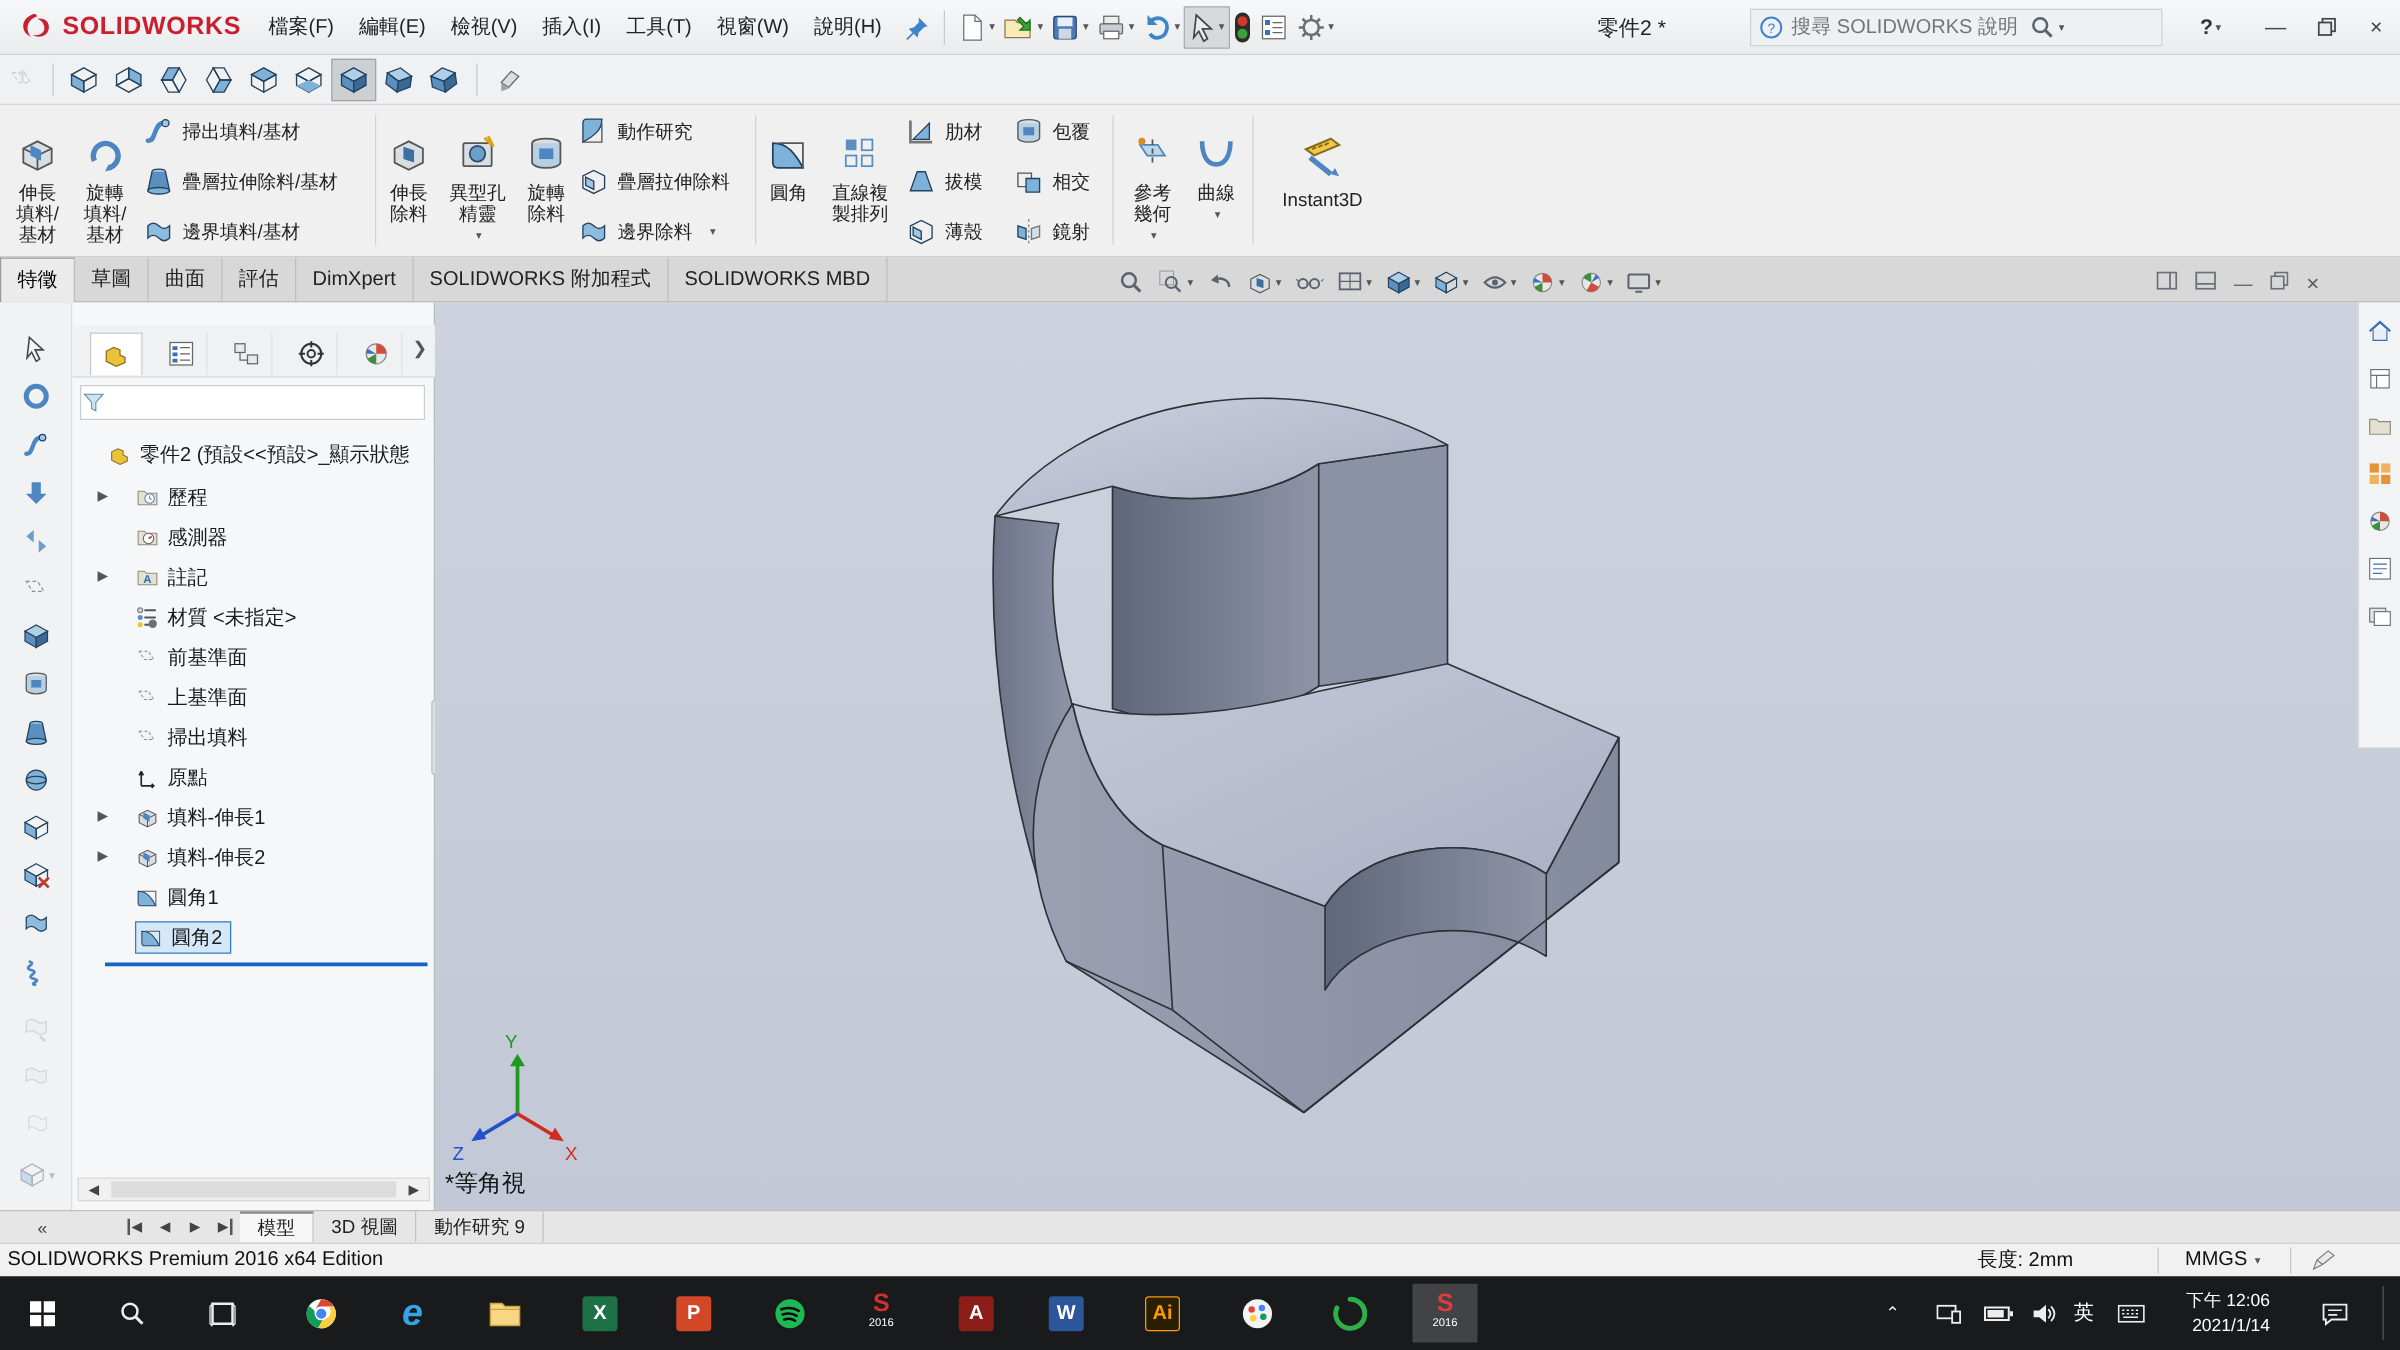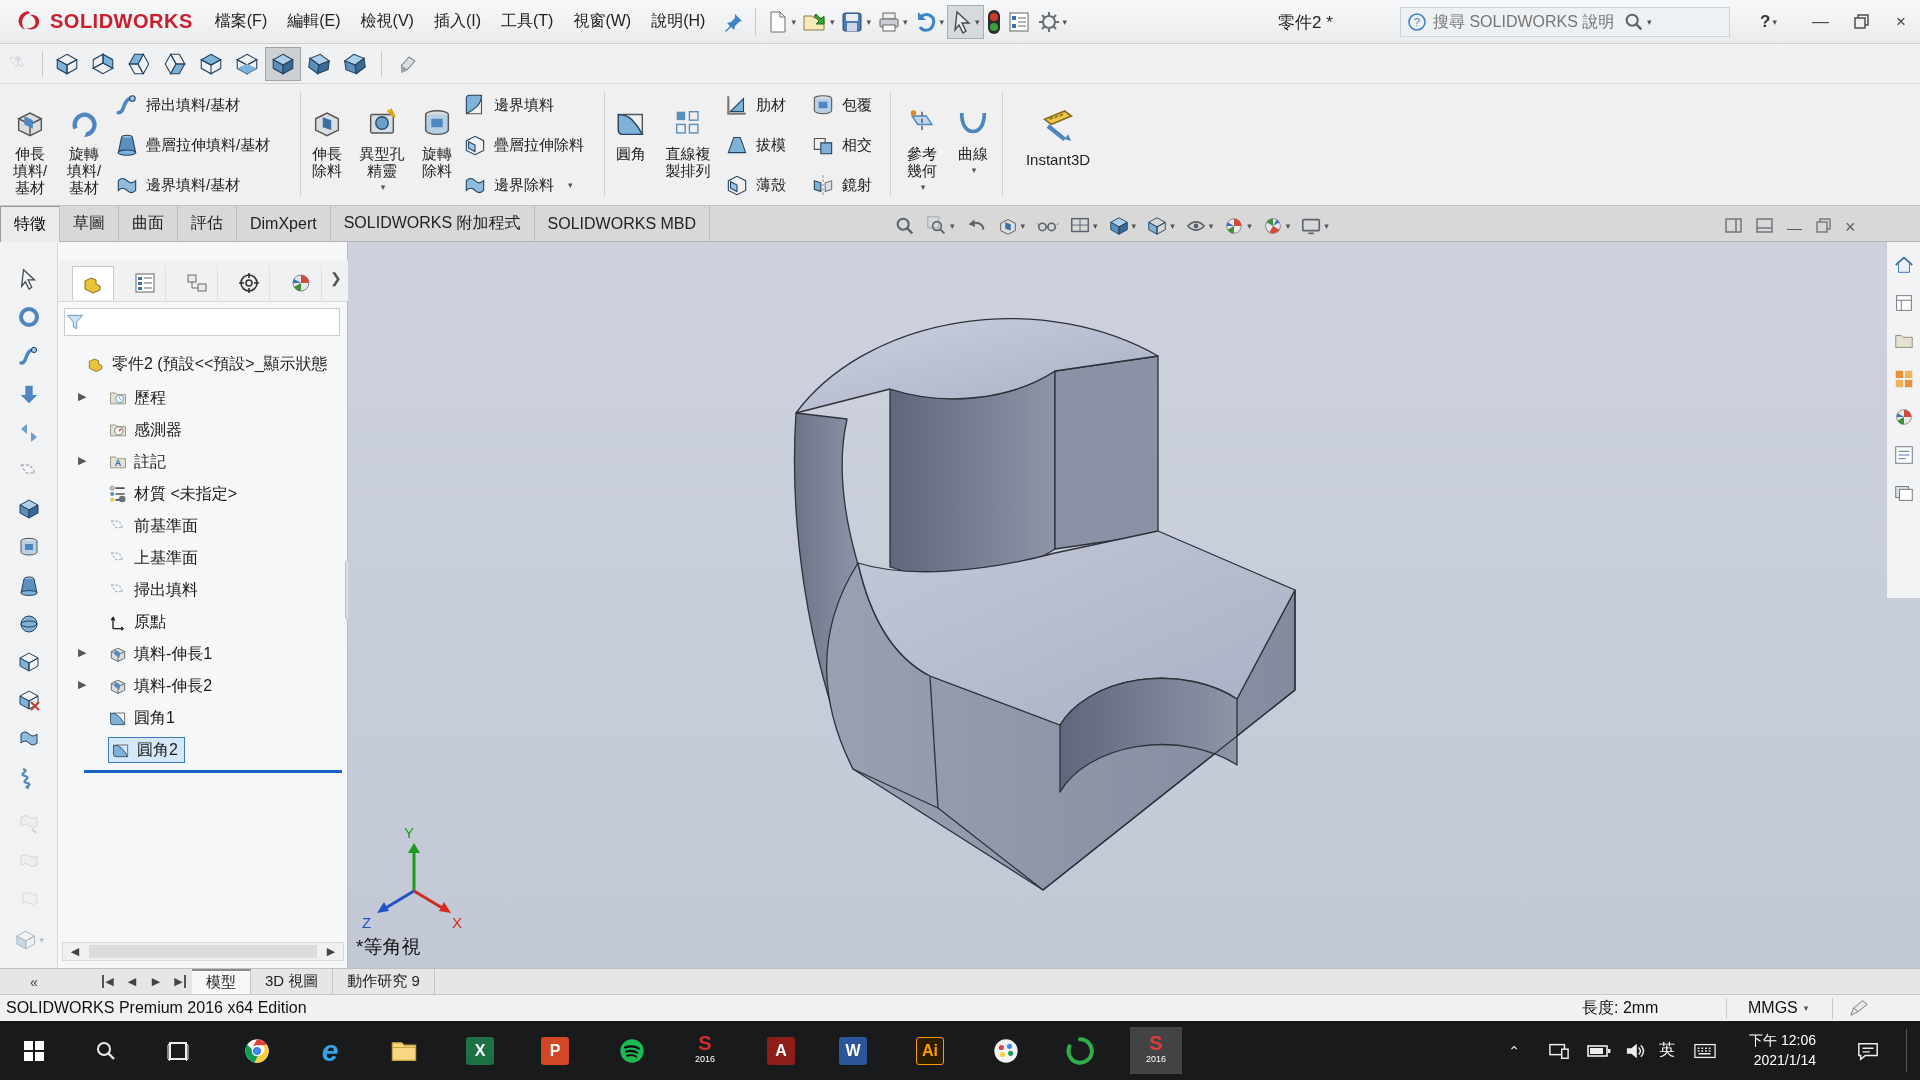--- a/index.html
+++ b/index.html
@@ -393,21 +393,21 @@
   <div class="rowitem" style="left:114px;top:8px;align-items:center;">
     <svg width="26" height="26" viewBox="0 0 24 24">
         <use href="#sym-sweep"></use>
       </svg>
       <span class="lbl">掃出填料/基材</span>
     </div>
   <div class="rowitem" style="left:114px;top:48px;">
     <svg width="26" height="26" viewBox="0 0 24 24">
         <use href="#sym-loft"></use>
       </svg>
-      <span class="lbl">疊層拉伸填料/基材</span>
+      <span class="lbl">疊層拉伸除料/基材</span>
     </div>
   <div class="rowitem" style="left:114px;top:88px;">
     <svg width="26" height="26" viewBox="0 0 24 24">
         <use href="#sym-bound"></use>
       </svg>
       <span class="lbl">邊界填料/基材</span>
     </div>
   <div class="rsep" style="left:300px;"></div>
 
   <div class="bigbtn" style="left:304px;width:46px;">
@@ -425,21 +425,21 @@
   <div class="bigbtn" style="left:414px;width:46px;">
     <svg class="ic" width="34" height="34" viewBox="0 0 24 24">
         <use href="#sym-wrap"></use>
       </svg>
     <div>旋轉</div><div>除料</div>
   </div>
   <div class="rowitem" style="left:462px;top:8px;">
     <svg width="26" height="26" viewBox="0 0 24 24">
         <use href="#sym-fillet" transform="rotate(90 12 12)"></use>
       </svg>
-      <span class="lbl">邊界填料</span>
+      <span class="lbl">動作研究</span>
     </div>
   <div class="rowitem" style="left:462px;top:48px;">
     <svg width="26" height="26" viewBox="0 0 24 24">
         <use href="#sym-shell"></use>
       </svg>
       <span class="lbl">疊層拉伸除料</span>
     </div>
   <div class="rowitem" style="left:462px;top:88px;">
     <svg width="26" height="26" viewBox="0 0 24 24">
         <use href="#sym-bound"></use>

